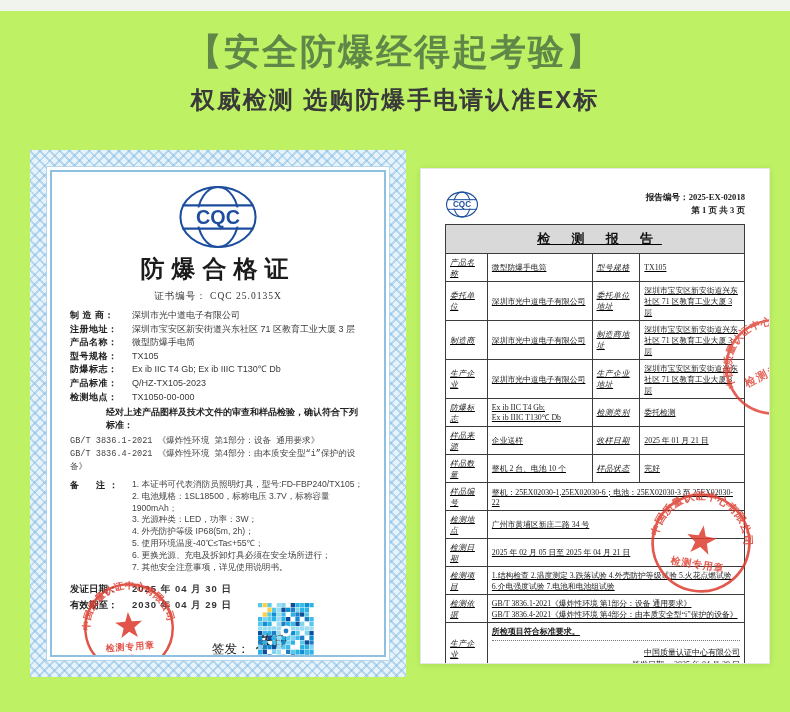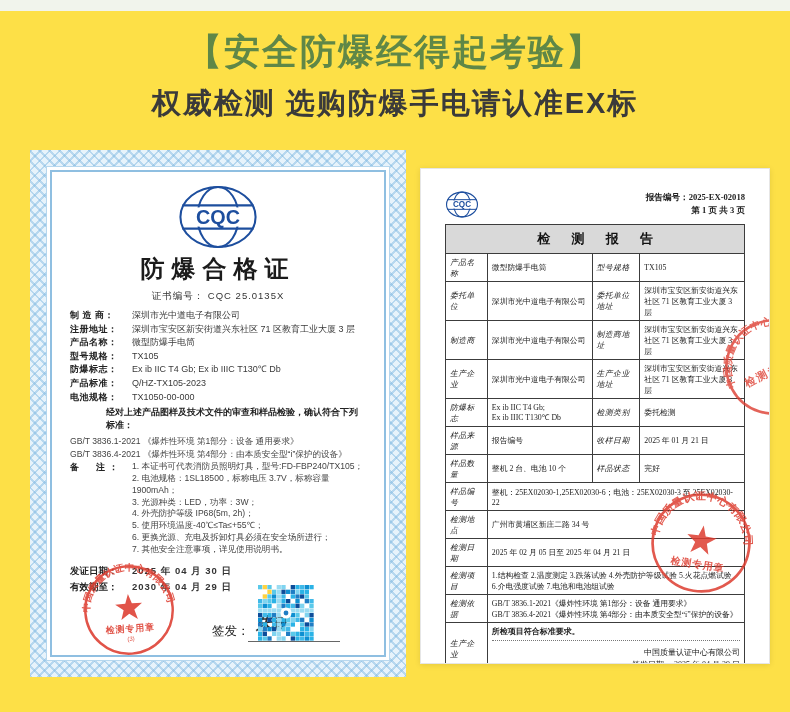--- a/index.html
+++ b/index.html
@@ -1,43 +1,43 @@
 <!DOCTYPE html>
 <html><head>
 <meta charset="utf-8">
 <style>
   * { margin:0; padding:0; box-sizing:border-box; }
   body { font-family:"Liberation Sans", sans-serif; background:#fff; }
-  .page { position:relative; width:790px; height:712px; background:#fde047; overflow:hidden; }
+  .page { position:relative; width:790px; height:712px; background:#bef264; overflow:hidden; }
   .top-strip { position:absolute; top:0; left:0; right:0; height:11px; background:#f1f4ec; }
 
   .headline { position:absolute; top:28px; left:0; right:0; text-align:center;
     font-size:36px; font-weight:700; color:#5f8747; letter-spacing:2px; }
   .subheadline { position:absolute; top:84px; left:0; right:0; text-align:center;
-    font-size:29px; font-weight:700; color:#3a3a3a; letter-spacing:2px; }
+    font-size:24px; font-weight:700; color:#3a3a3a; letter-spacing:2px; }
 
   
   .cert { position:absolute; left:30px; top:150px; width:376px; height:527px; padding:20px;
     background:
       repeating-linear-gradient(45deg, rgba(124,182,224,.45) 0 2px, transparent 2px 7px),
       repeating-linear-gradient(-45deg, rgba(124,182,224,.45) 0 2px, transparent 2px 7px),
       #e7f3fb; }
   .cert-inner { width:100%; height:100%; background:#fff; border:2px solid #8fbfe1;
     box-shadow:0 0 0 3px #fff, 0 0 0 4px #b6d7ee; padding:6px 18px 4px; overflow:hidden; position:relative; }
   .cert-logo { display:block; margin:6px auto 0; }
   .cert-title { text-align:center; font-size:24px; font-weight:700; color:#1b1b1b; letter-spacing:7px; margin-top:3px; }
-  .cert-no { text-align:center; font-size:9.5px; color:#333; font-family:Liberation Sans, sans-serif; margin-top:5px; letter-spacing:1px; }
+  .cert-no { text-align:center; font-size:9.5px; color:#333; font-family:Liberation Serif, serif; margin-top:5px; letter-spacing:1px; }
   .cert-fields { margin-top:8px; }
   .cert-field-row { display:flex; font-size:9px; line-height:1.0; margin-bottom:4.6px; }
   .f-lbl { flex:0 0 62px; font-weight:700; color:#222; letter-spacing:.5px; }
   .f-val { color:#3a3a3a; }
   .cert-intro { font-size:9px; font-weight:700; color:#222; margin-top:4px;padding-left:36px; }
-  .cert-standards { margin-top:3px; }
+  .cert-standards { margin-top:3px;font-family:Liberation Mono, monospace; }
   .std-line { font-size:8.6px; color:#444; line-height:1.5; }
-  .cert-notes { display:flex; }
+  .cert-notes { display:flex; margin-top:5px; }
   .notes-lbl { flex:0 0 62px; font-size:9px; font-weight:700; color:#222; letter-spacing:4px; }
   .note-item { font-size:8.6px; color:#444; line-height:1.38; }
   .cert-dates { margin-top:9px; }
   .date-row { display:flex; font-size:9.5px; margin-bottom:3px; }
   .d-lbl { flex:0 0 62px; font-weight:700; color:#222; }
   .d-val { font-weight:700; color:#333; letter-spacing:1px;text-align:center; }
   .sig-zone { position:relative; height:58px; }
   .stamp { opacity:.88; }
   .stamp-cert { position:absolute; left:12px; top:-34px; transform:rotate(-4deg); }
   .sign-label { position:absolute; left:142px; top:26px; font-size:12.5px; color:#222; }
@@ -47,21 +47,21 @@
   .qr { position:absolute; right:52px; top:-12px; }
   .cert-company { text-align:center; font-size:17.5px; font-weight:700; color:#111; letter-spacing:2px;
     border-top:1px solid #bbb; border-bottom:1px solid #999; padding:2px 0 3px; }
 
   
   .report { position:absolute; left:420px; top:168px; width:350px; height:496px; background:#fff;
     border:1px solid #e6e6e6; box-shadow:0 1px 6px rgba(0,0,0,.10); padding:22px 24px; overflow:hidden; }
   .report-head { display:flex; justify-content:space-between; align-items:flex-start; }
   .report-no { text-align:right; font-family:"Liberation Serif", serif; font-size:8.6px; font-weight:700; color:#222; line-height:1.5; }
   .report-table { width:100%; border-collapse:collapse; margin-top:6px; border:1.6px solid #3c3c3c;
-    font-family:"Liberation Serif", serif; }
+    font-family:"Liberation Serif", serif;text-decoration:underline; }
   .report-table th { background:#d9d9d9; border:1px solid #3c3c3c; font-size:13px; font-weight:700;
     letter-spacing:9px; padding:5px 0 5px 9px; color:#111; }
   .report-table td { border:1px solid #3c3c3c; font-size:7.8px; color:#222; padding:2.5px 4px; vertical-align:middle; }
   .report-table td.lbl { font-style:italic; letter-spacing:.5px; color:#222; }
   .report-table td.pre { white-space:pre-line; }
   .concl { padding:4px 6px; }
   .concl-text { font-weight:700; font-size:8px; }
   .concl-dots { border-bottom:1px dotted #777; margin:3px 0 6px; }
   .concl-company { text-align:right; font-size:8px; line-height:1.6; }
   .stamp-report-bottom { position:absolute; left:228px; top:322px; transform:rotate(9deg); opacity:.85; }
@@ -113,21 +113,21 @@
           </div>
           <div class="cert-field-row">
             <span class="f-lbl">防爆标志：</span>
             <span class="f-val">Ex ib IIC T4 Gb; Ex ib IIIC T130℃ Db</span>
           </div>
           <div class="cert-field-row">
             <span class="f-lbl">产品标准：</span>
             <span class="f-val">Q/HZ-TX105-2023</span>
           </div>
           <div class="cert-field-row">
-            <span class="f-lbl">电池规格：</span>
+            <span class="f-lbl">检测地点：</span>
             <span class="f-val">TX1050-00-000</span>
           </div>
         </div>
 
       <div class="cert-intro">经对上述产品图样及技术文件的审查和样品检验，确认符合下列标准：</div>
       <div class="cert-standards">
           <div class="std-line">GB/T 3836.1-2021 《爆炸性环境 第1部分：设备 通用要求》</div>
           <div class="std-line">GB/T 3836.4-2021 《爆炸性环境 第4部分：由本质安全型“i”保护的设备》</div>
         </div>
 
@@ -359,21 +359,21 @@
           </tr>
           <tr>
             <td class="lbl">防爆标志</td>
             <td class="val pre">Ex ib IIC T4 Gb;
 Ex ib IIIC T130℃ Db</td>
             <td class="lbl">检测类别</td>
             <td class="val">委托检测</td>
           </tr>
           <tr>
             <td class="lbl">样品来源</td>
-            <td class="val">报告编号</td>
+            <td class="val">企业送样</td>
             <td class="lbl">收样日期</td>
             <td class="val">2025 年 01 月 21 日</td>
           </tr>
           <tr>
             <td class="lbl">样品数量</td>
             <td class="val">整机 2 台、电池 10 个</td>
             <td class="lbl">样品状态</td>
             <td class="val">完好</td>
           </tr>
           <tr>

